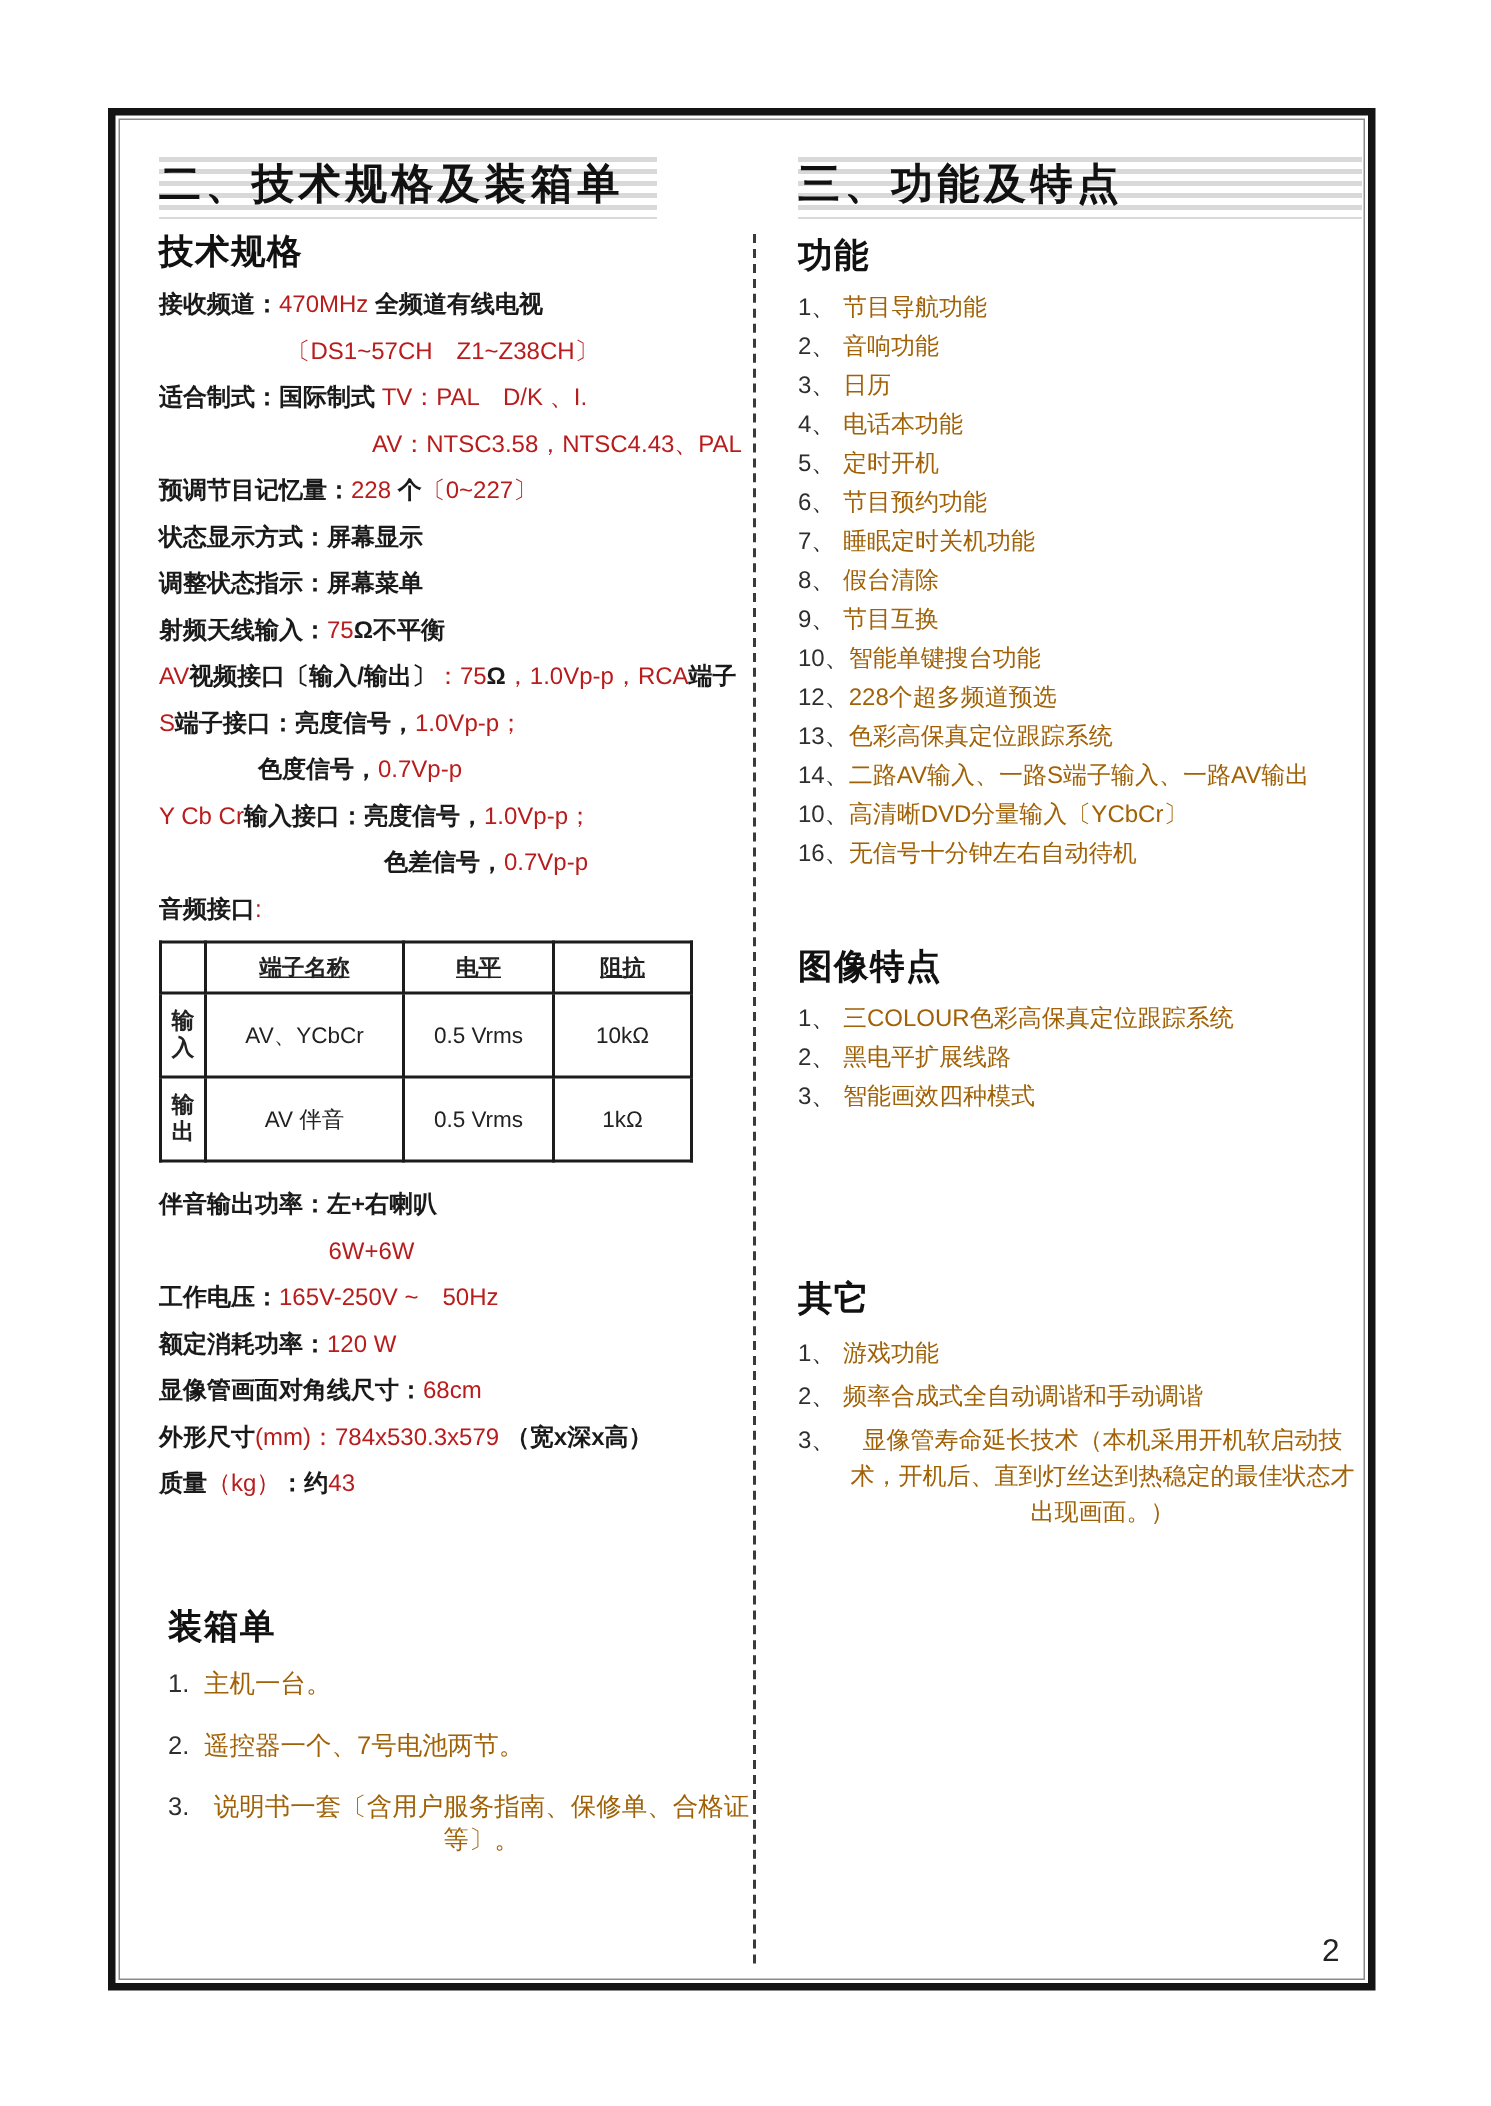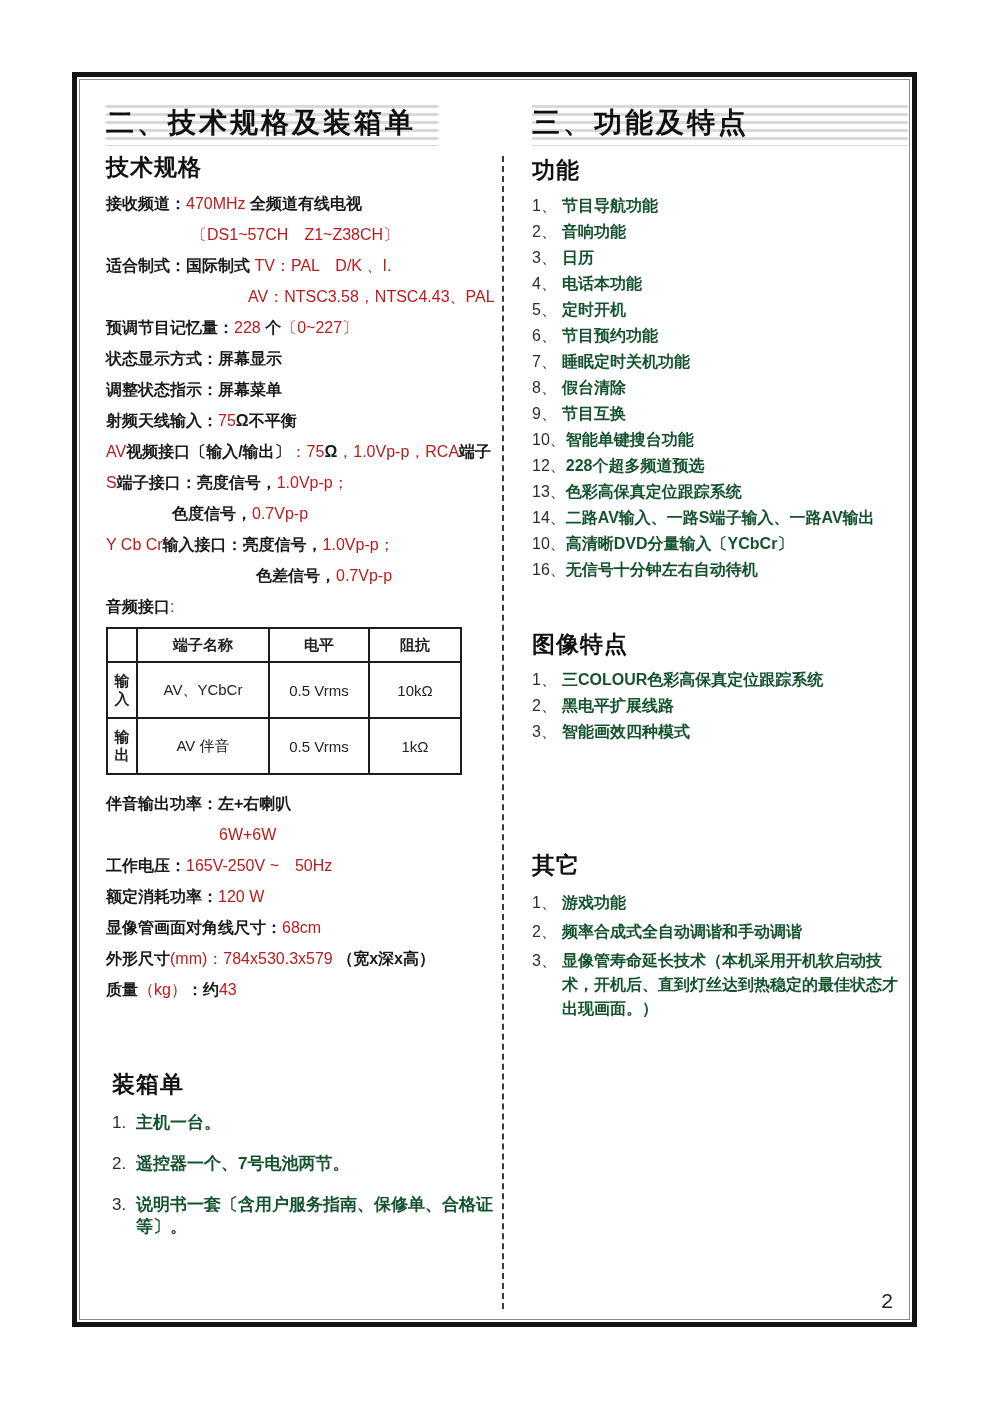--- a/index.html
+++ b/index.html
@@ -45,31 +45,31 @@
   .ind-b{padding-left:142px;}
   .ind-c{padding-left:66px;}
   .ind-d{padding-left:150px;}
   .ind-e{padding-left:113px;}
   
   .audio-table{border-collapse:collapse;margin:4px 0 18px 0;table-layout:fixed;}
   .audio-table th,.audio-table td{
     border:2px solid #1c1c1c;text-align:center;vertical-align:middle;
     font-size:15px;padding:4px 3px;color:#222;
   }
-  .audio-table th{font-weight:bold;height:24px;}
+  .audio-table th{font-weight:bold;height:24px;text-decoration:underline;}
   .audio-table td{height:46px;}
   .audio-table .c-dir{width:30px;}
   .audio-table .c-name{width:132px;}
   .audio-table .c-level{width:100px;}
   .audio-table .c-imp{width:92px;}
   .audio-table td.dir{font-weight:bold;word-break:break-all;line-height:1.2;padding:2px 4px;font-size:15px;}
   
   .li{display:flex;align-items:flex-start;font-size:16px;line-height:20px;margin-bottom:6px;}
   .li .num{flex:0 0 auto;min-width:30px;color:#2e2e2e;font-weight:normal;}
-  .li .txt{font-weight:bold;color:#14532d;}
+  .li .txt{font-weight:normal;color:#a16207;text-align:center;}
   .sec{position:absolute;left:0;width:100%;}
   .fn-section{top:49px;}
   .img-section{top:523px;}
   .other-section{top:744px;}
   .other-section .li{line-height:24px;margin-bottom:5px;}
   
   .packing{position:absolute;left:6px;top:963px;width:394px;}
   .packing .sec-head{margin-bottom:15px;}
   .packing .li{font-size:17px;line-height:22px;margin-bottom:19px;}
   .packing .li .num{min-width:24px;}

